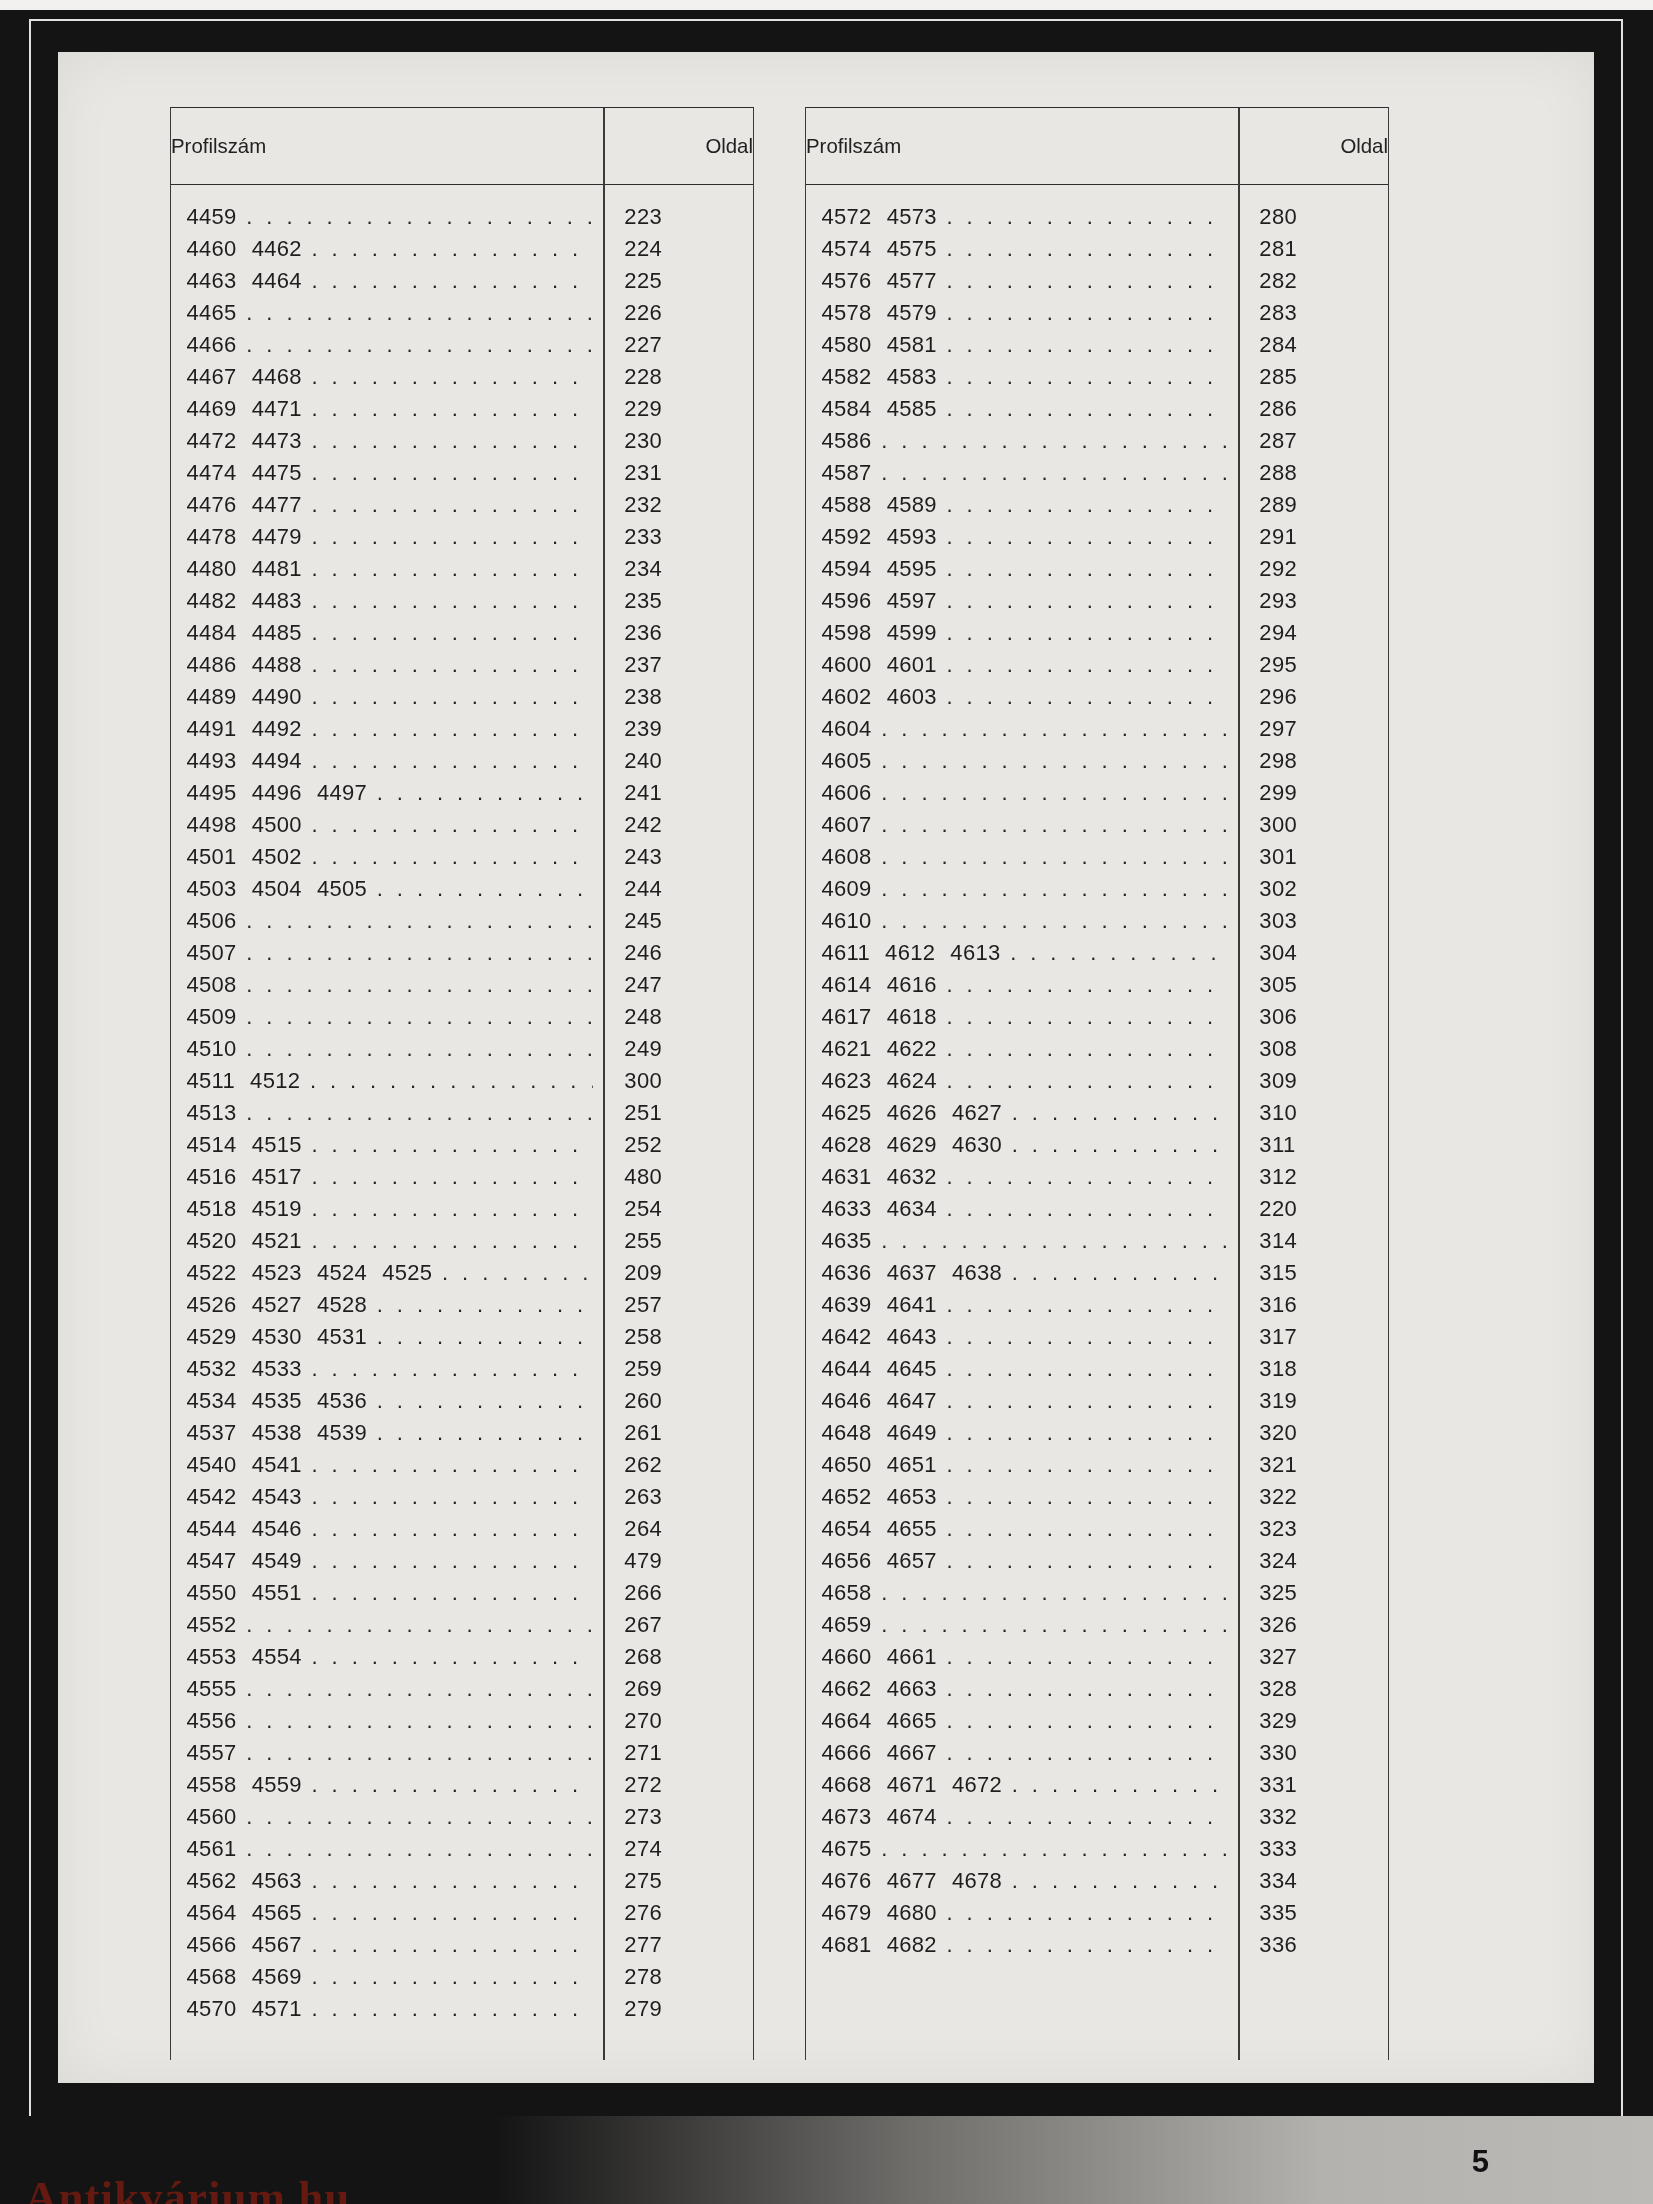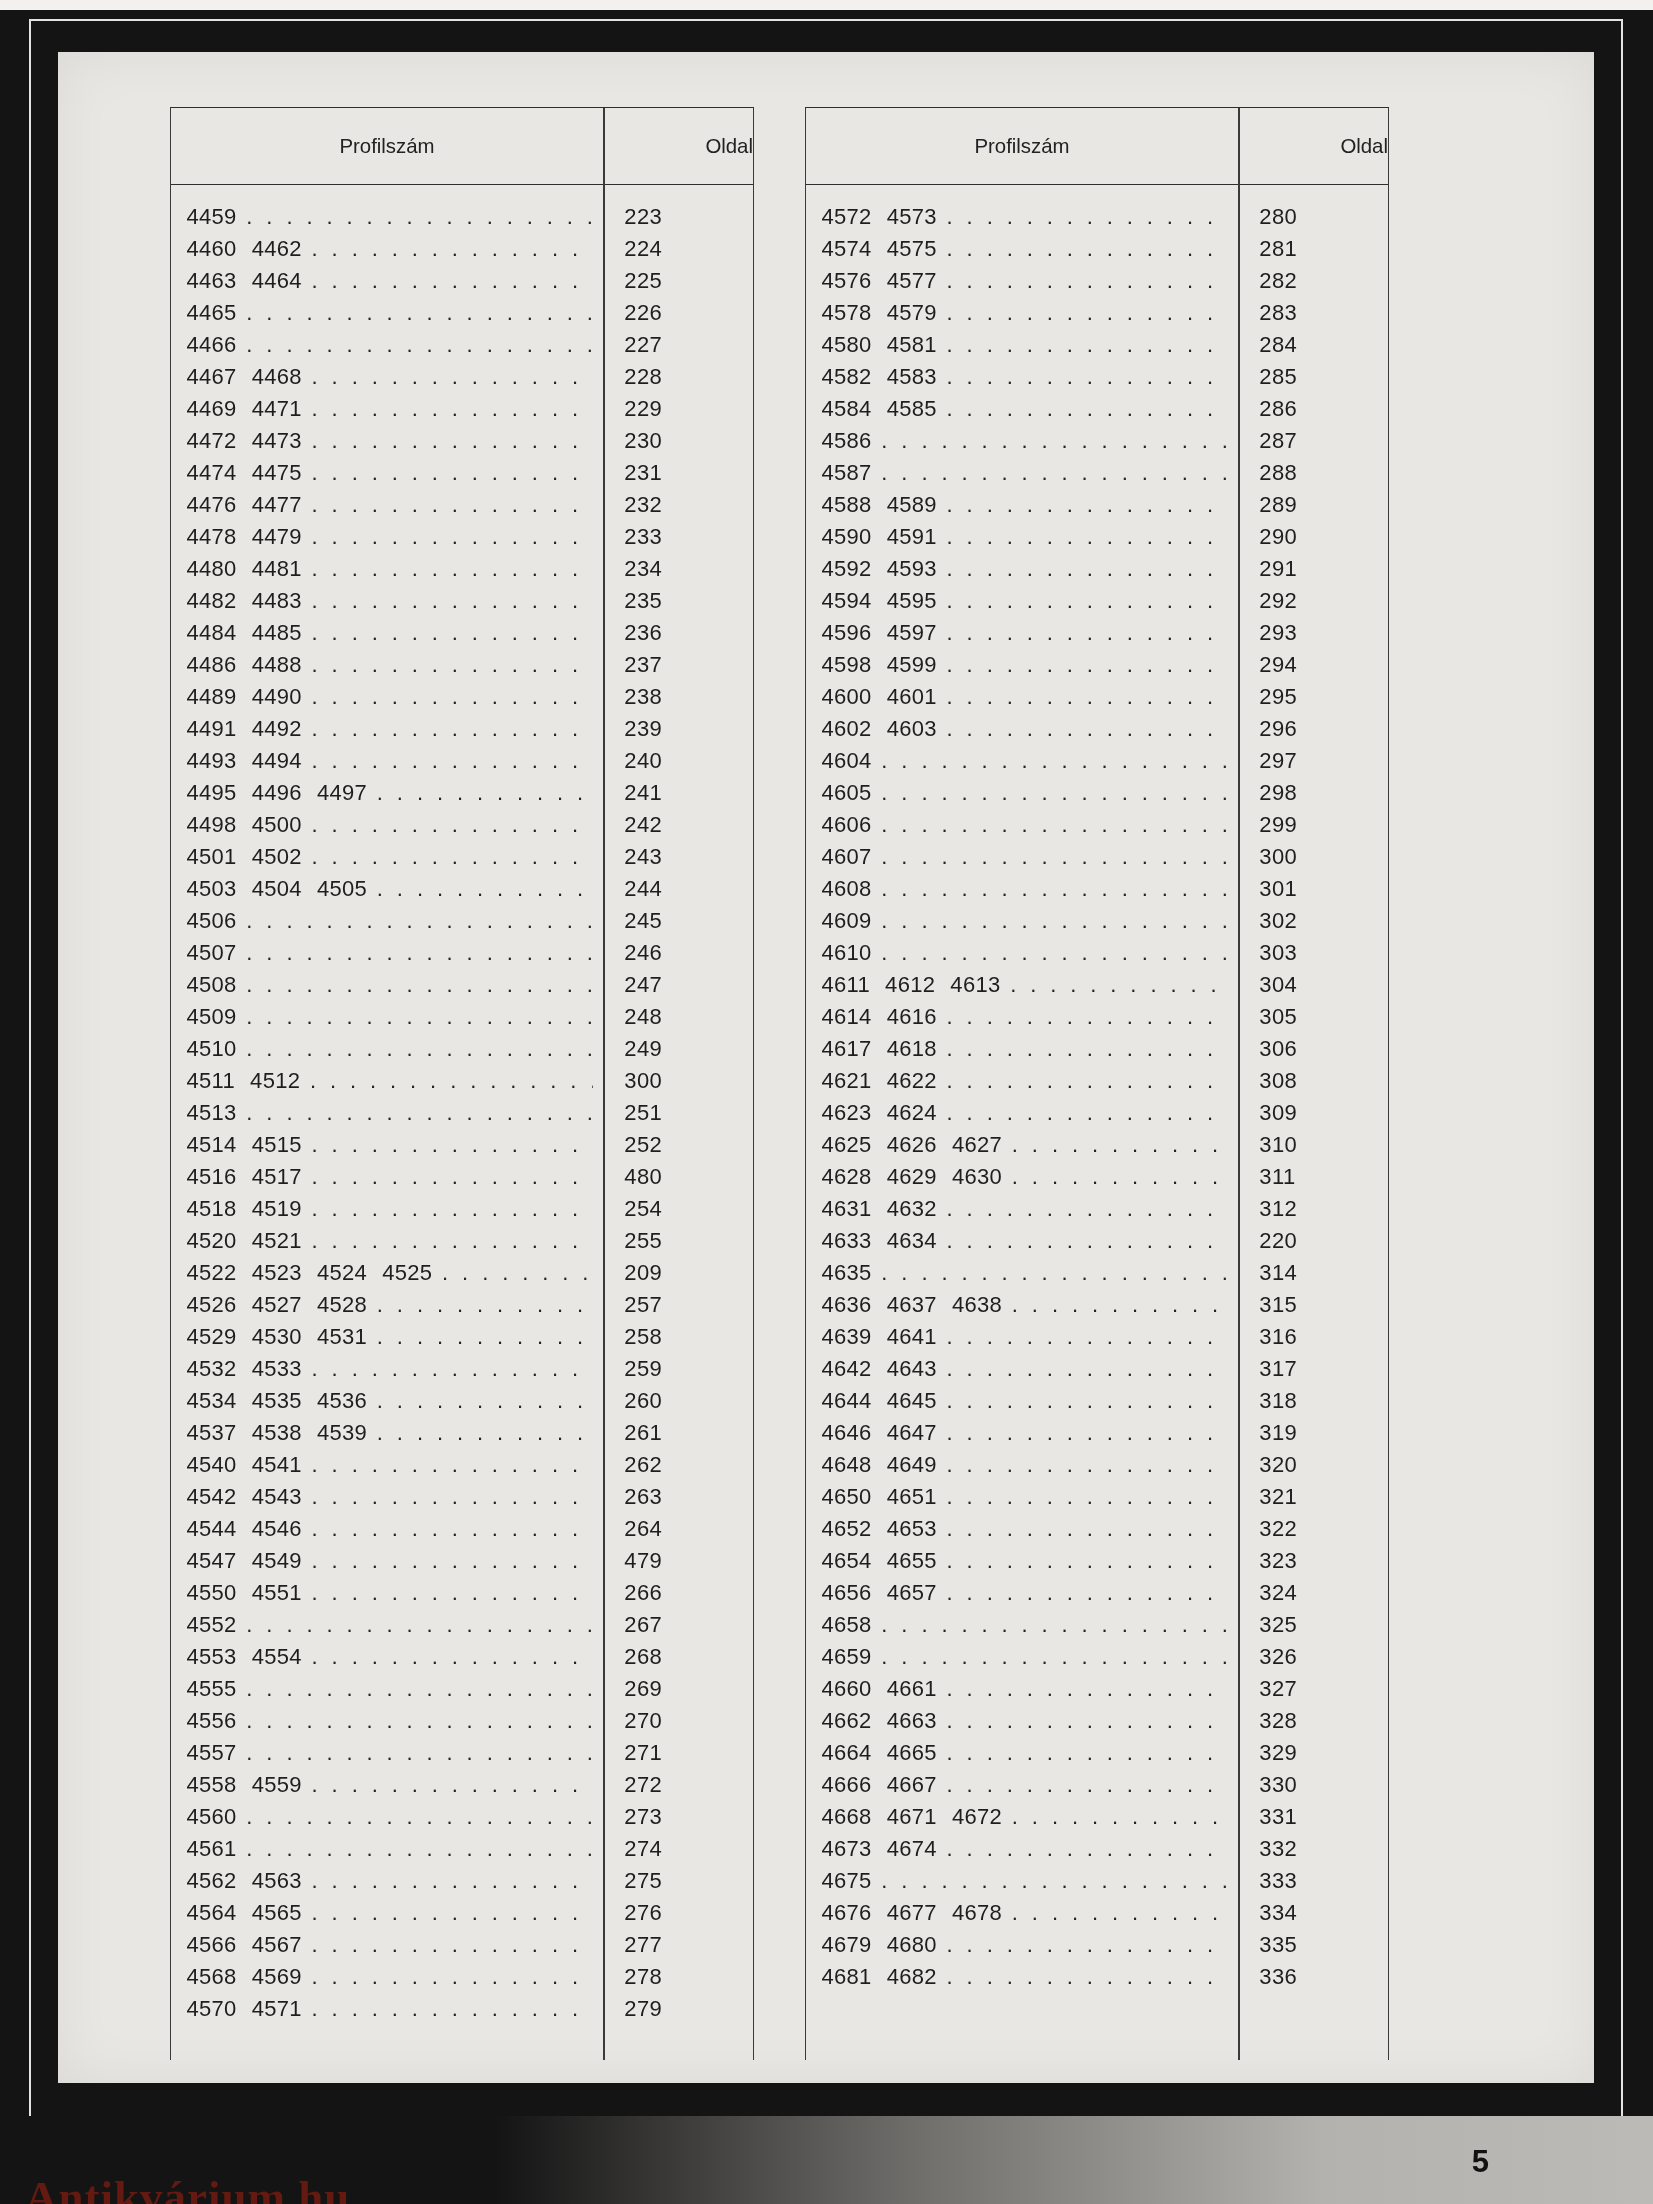--- a/index.html
+++ b/index.html
@@ -49,21 +49,21 @@
   .idx-table.right{left:805px;}
   .idx-table .col-sep{
     position:absolute;left:432px;top:0;bottom:0;width:1.5px;
     background:#3a3a3a;
   }
   .thead{
     display:flex;height:76px;align-items:center;
     border-bottom:1.9px solid #2e2e2e;
     font-size:20.4px;color:#222;
   }
-  .thead .h-profil{width:432px;text-align:center;}
+  .thead .h-profil{width:432px;}
   .thead .h-oldal{flex:1;text-align:right;}
   .tbody{padding-top:15.5px;}
   .row{
     display:flex;height:32px;align-items:center;
     font-size:22px;
   }
   .cell-profil{
     width:432px;display:flex;align-items:baseline;
     padding-left:15.5px;padding-right:9.7px;box-sizing:border-box;
     overflow:hidden;
@@ -573,27 +573,20 @@
         </div>
         <div class="row">
           <span class="cell-profil">
             <span class="profil">4588 4589</span>
             <span class="dots"></span>
           </span>
           <span class="cell-oldal">289</span>
         </div>
         <div class="row">
           <span class="cell-profil">
-            <span class="profil">4590 4591</span>
-            <span class="dots"></span>
-          </span>
-          <span class="cell-oldal">290</span>
-        </div>
-        <div class="row">
-          <span class="cell-profil">
             <span class="profil">4592 4593</span>
             <span class="dots"></span>
           </span>
           <span class="cell-oldal">291</span>
         </div>
         <div class="row">
           <span class="cell-profil">
             <span class="profil">4594 4595</span>
             <span class="dots"></span>
           </span>

